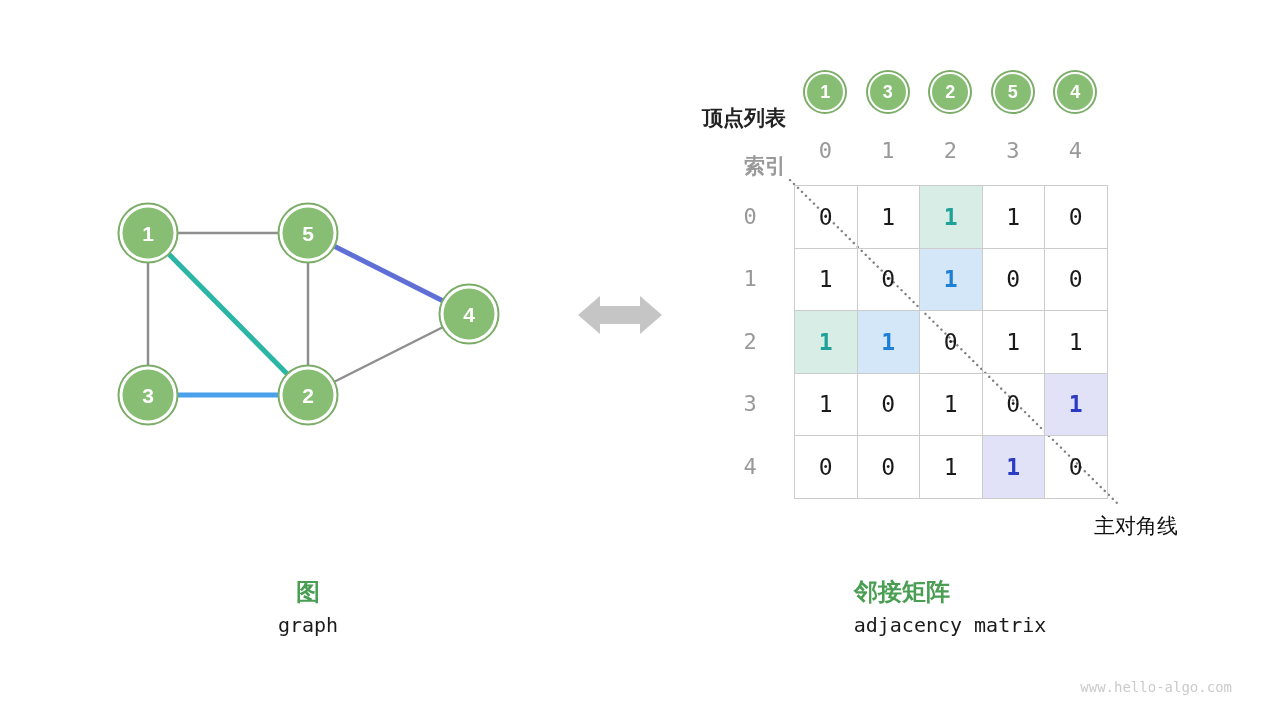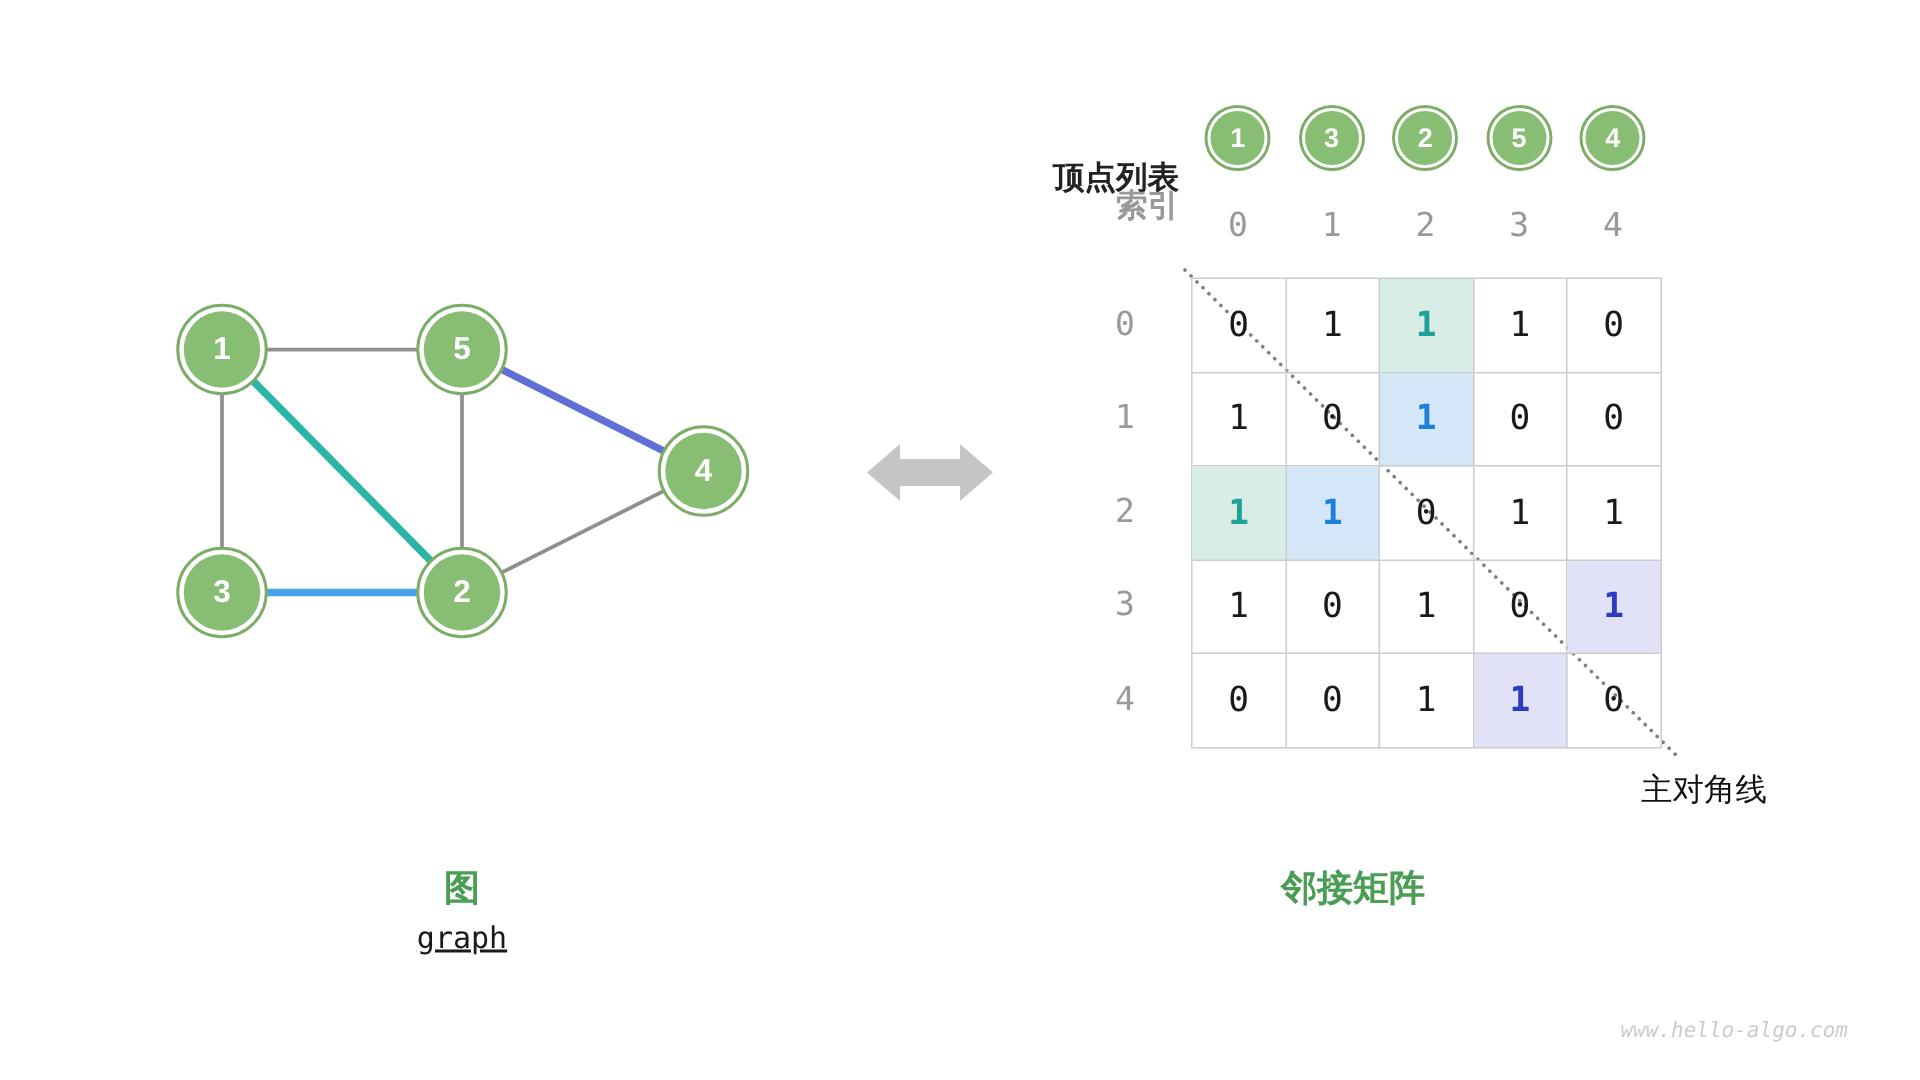--- a/index.html
+++ b/index.html
@@ -3,21 +3,21 @@
 <meta charset="utf-8">
 <style>
   html,body{margin:0;padding:0;background:#fff;}
   .canvas{position:relative;width:1280px;height:720px;background:#fff;overflow:hidden;
           font-family:"Liberation Sans", sans-serif;}
   svg{position:absolute;left:0;top:0;pointer-events:none;}
 
   
   .panel-title-zh{position:absolute;font-size:24px;font-weight:bold;color:#4a9e53;text-align:center;width:300px;}
   .panel-title-en{position:absolute;font-size:20px;color:#1a1a1a;text-align:center;width:300px;
-                  font-family:"DejaVu Sans Mono", monospace;text-decoration:underline;}
+                  font-family:"DejaVu Sans Mono", monospace;}
 
   
   .hdr-label{position:absolute;left:600px;width:186px;text-align:right;font-size:21px;font-weight:bold;color:#222;}
   .hdr-label.gray{color:#999;}
 
   
   .chip-row{position:absolute;left:794px;top:69px;display:grid;grid-template-columns:repeat(5,62.5px);
             justify-items:center;align-items:center;height:46px;}
   .vchip{width:36px;height:36px;border-radius:50%;background:#88bd74;border:2px solid #fff;
          box-shadow:0 0 0 2px #7bad68;color:#fff;font-size:18px;font-weight:bold;
@@ -37,21 +37,21 @@
   .matrix-grid{position:absolute;left:794px;top:185px;display:grid;grid-template-columns:repeat(5,62.5px);
                grid-template-rows:repeat(5,62.5px);border-top:1px solid #ccc;border-left:1px solid #ccc;}
   .cell{border-right:1px solid #ccc;border-bottom:1px solid #ccc;display:flex;align-items:center;
         justify-content:center;font-size:23px;color:#1a1a1a;font-family:"DejaVu Sans Mono", monospace;}
   .cell.hl{font-weight:bold;}
 
   .diag-label{position:absolute;left:978px;top:512px;width:200px;text-align:right;
               font-size:21px;font-weight:normal;color:#111;}
 
   .watermark{position:absolute;right:48px;top:679px;font-size:14px;color:#cbcbcb;
-             font-family:"DejaVu Sans Mono", monospace;font-style:italic;}
+             font-family:"DejaVu Sans Mono", monospace;}
 </style>
 </head>
 <body>
 
 <div class="canvas">
 
   <svg id="graph-svg" width="1280" height="720" viewBox="0 0 1280 720">
       <line x1="148" y1="233" x2="308" y2="233" stroke="#8f8f8f" stroke-width="2.5"></line>
       <line x1="148" y1="233" x2="148" y2="395" stroke="#8f8f8f" stroke-width="2.5"></line>
       <line x1="308" y1="233" x2="308" y2="395" stroke="#8f8f8f" stroke-width="2.5"></line>
@@ -88,21 +88,21 @@
 
   <svg width="1280" height="720" viewBox="0 0 1280 720">
     <polygon fill="#c5c5c5" points="578,315 600,296 600,306 640,306 640,296 662,315 640,334 640,324 600,324 600,334"></polygon>
     <line x1="790" y1="180" x2="1117" y2="503" stroke="#808080" stroke-width="2.4" stroke-dasharray="0.1 5.5" stroke-linecap="round"></line>
   </svg>
 
   <div class="panel-title-zh" style="left:158px;top:576px;">图</div>
   <div class="panel-title-en" style="left:158px;top:613px;">graph</div>
 
   <div class="hdr-label" style="top:80px;margin-top:24px;">顶点列表</div>
-  <div class="hdr-label gray" style="top:123px;">索引</div>
+  <div class="hdr-label gray" style="top:152px;">索引</div>
 
   <div class="chip-row">
       <div class="vchip">1</div>
       <div class="vchip">3</div>
       <div class="vchip">2</div>
       <div class="vchip">5</div>
       <div class="vchip">4</div>
     </div>
 
   <div class="index-row">
@@ -145,16 +145,17 @@
       <div class="cell">0</div>
       <div class="cell">0</div>
       <div class="cell">1</div>
       <div class="cell hl" style="background: rgb(225, 226, 247); color: rgb(44, 59, 196);">1</div>
       <div class="cell">0</div>
     </div>
 
   <div class="diag-label">主对角线</div>
 
   <div class="panel-title-zh" style="left:752px;top:576px;">邻接矩阵</div>
+  <div class="panel-title-en" style="left:800px;top:613px;">adjacency matrix</div>
 
   <div class="watermark">www.hello-algo.com</div>
 
 </div>
 
 </body></html>

